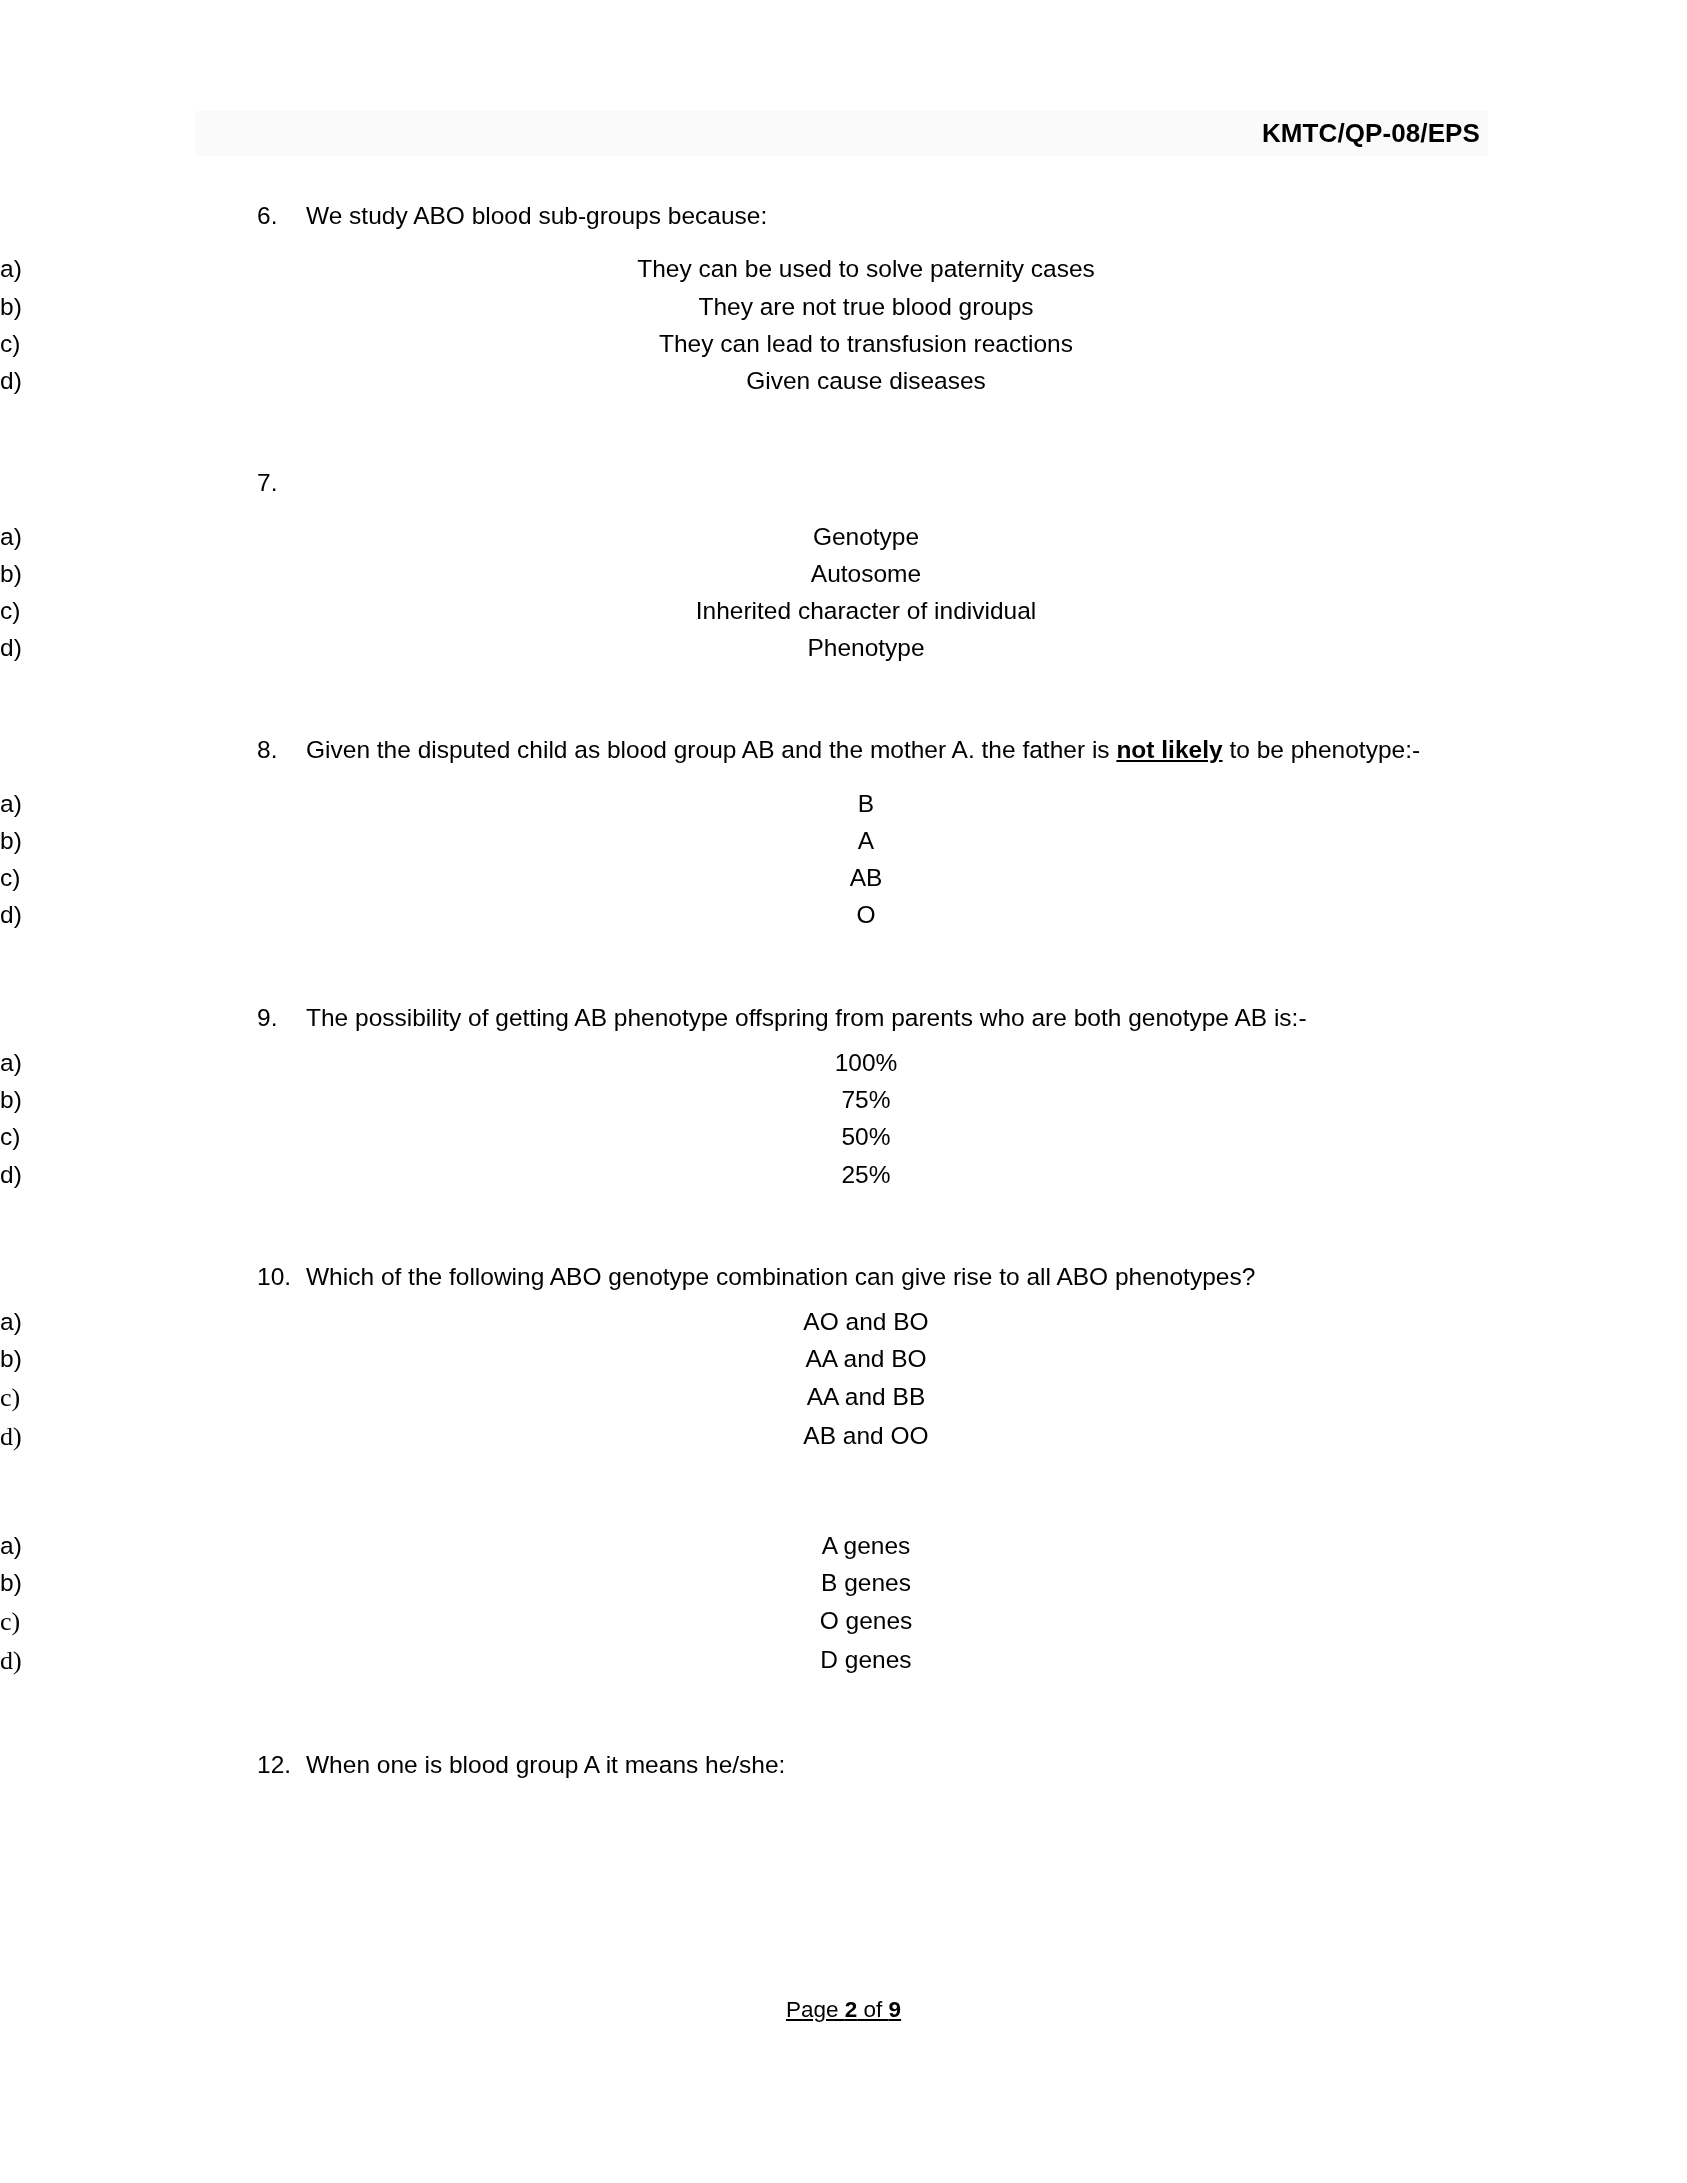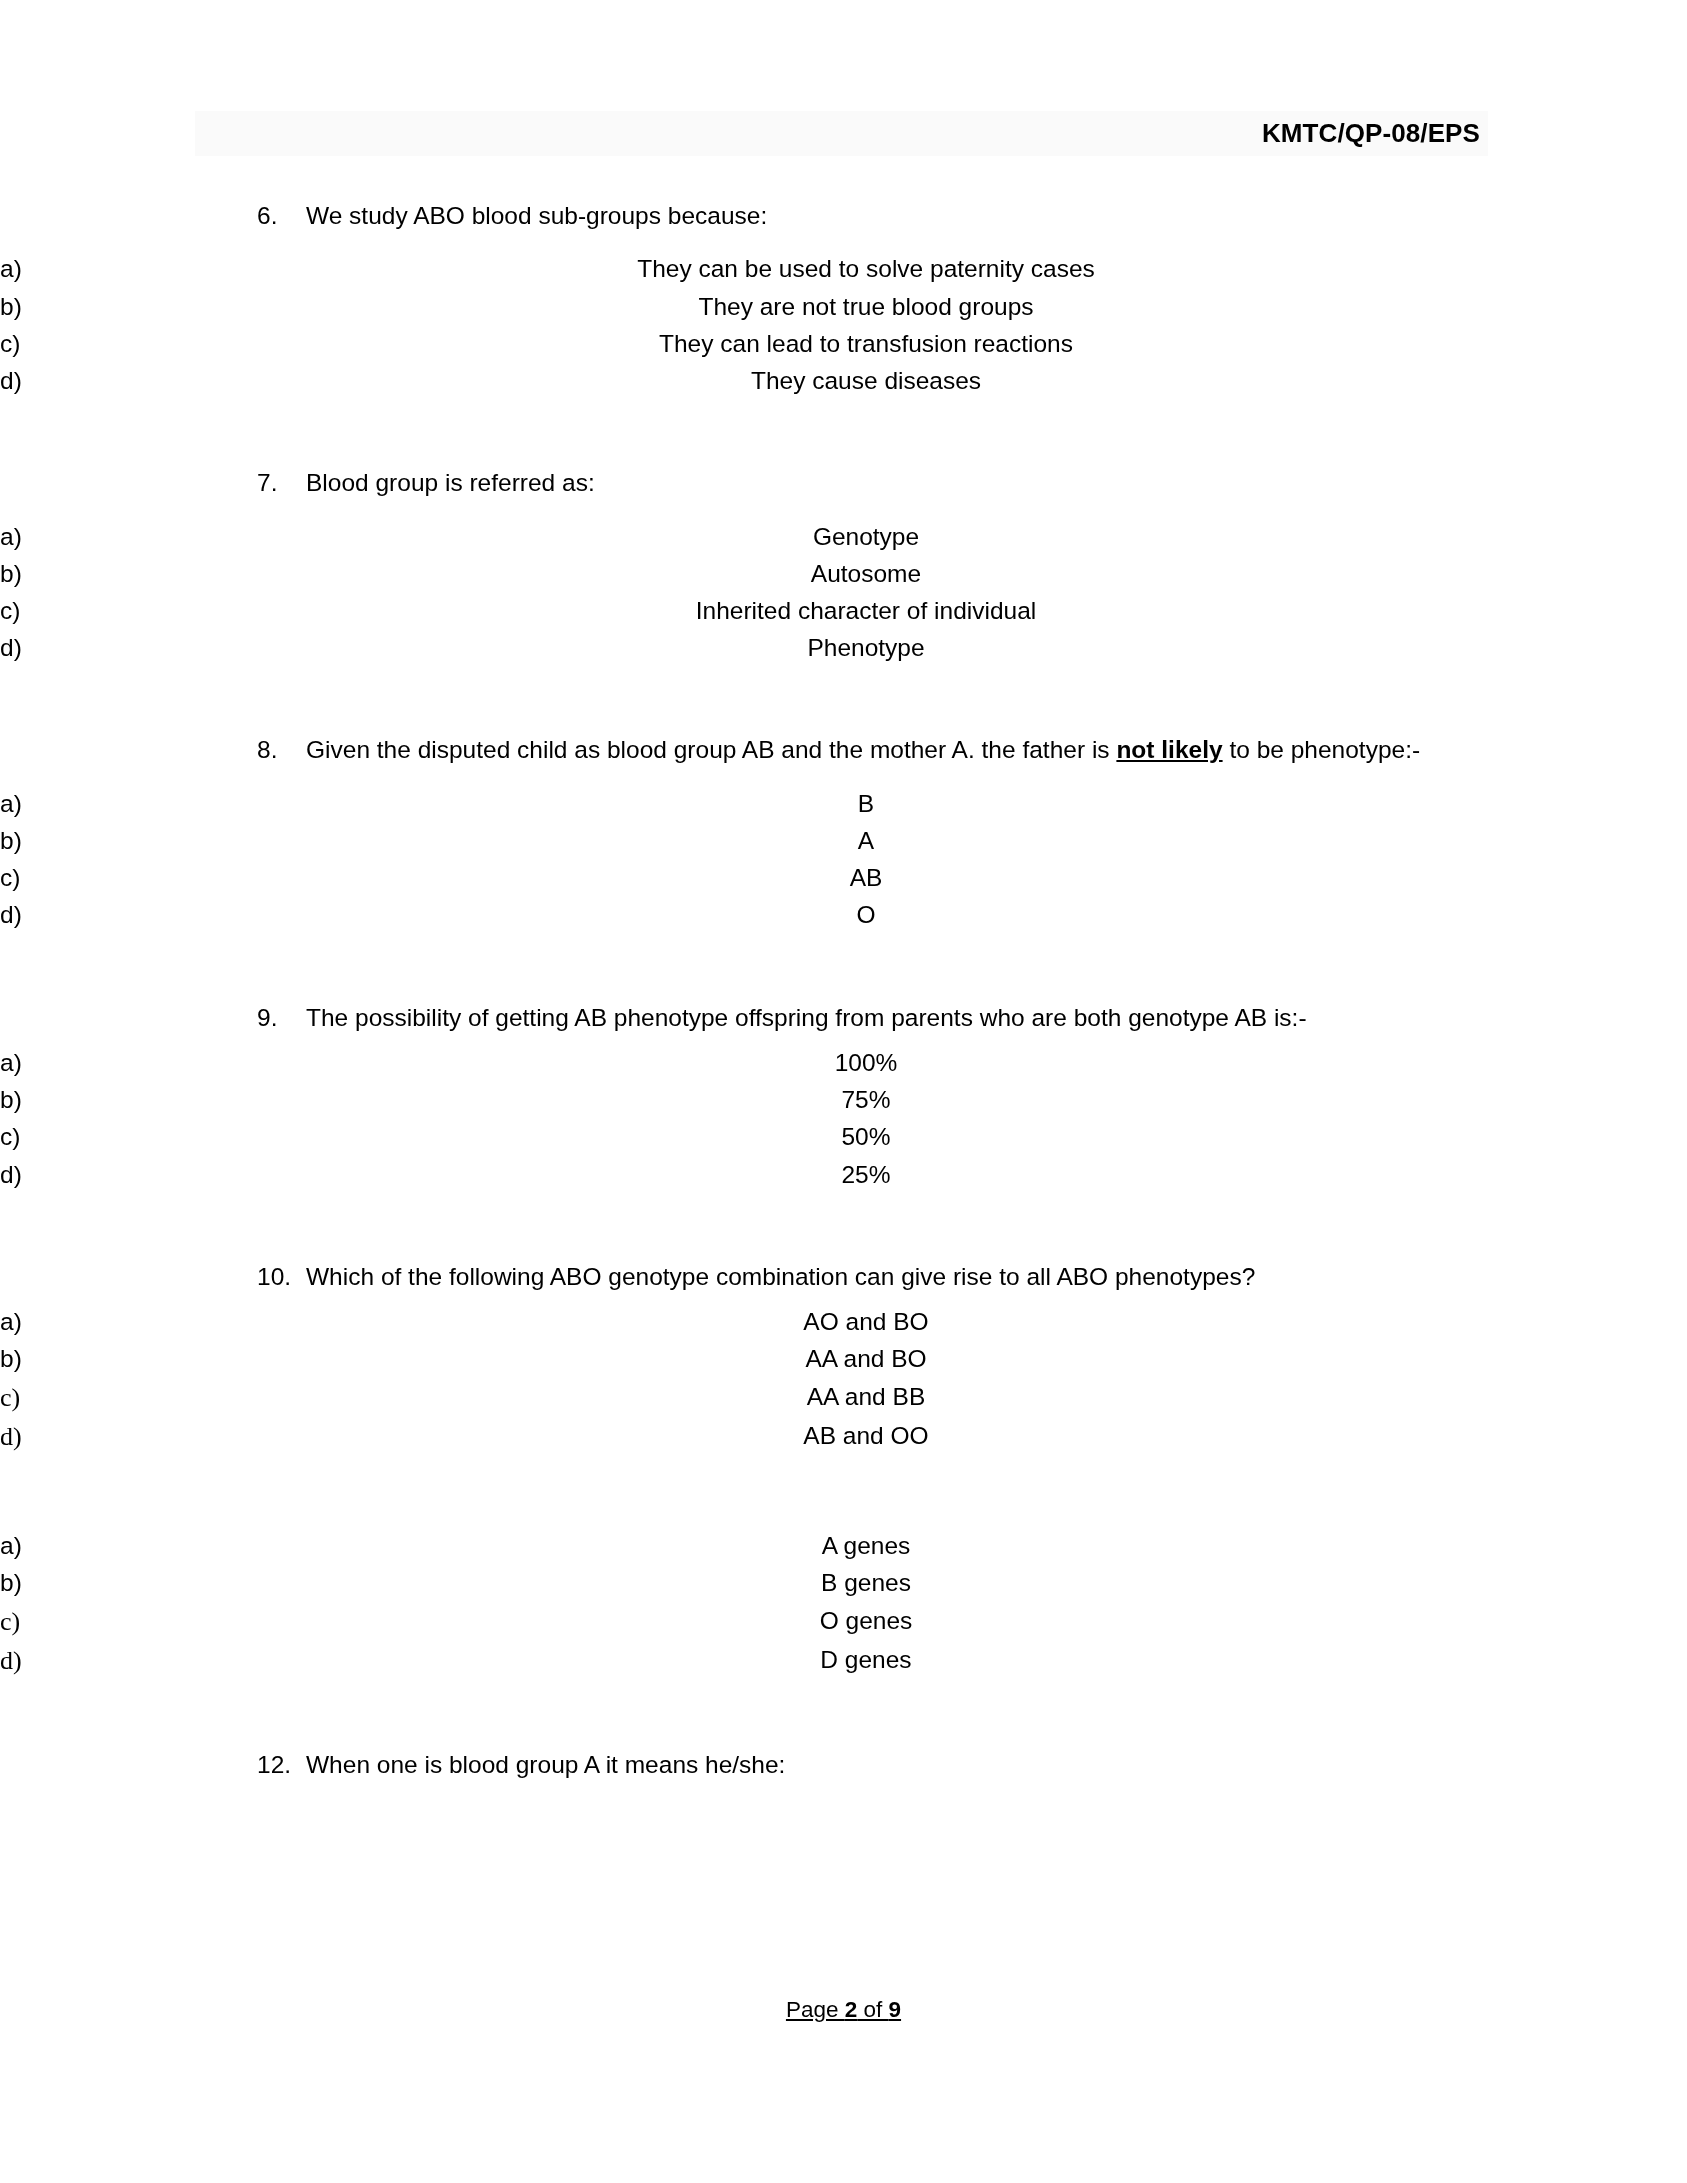--- a/index.html
+++ b/index.html
@@ -148,31 +148,30 @@
         <li>
           <span class="o-mark">b)</span>
           <span class="o-text">They are not true blood groups</span>
         </li>
         <li>
           <span class="o-mark">c)</span>
           <span class="o-text">They can lead to transfusion reactions</span>
         </li>
         <li>
           <span class="o-mark">d)</span>
-          <span class="o-text">They cause diseases</span>
+          <span class="o-text">Given cause diseases</span>
         </li>
       </ol>
     </div>
 
     <div class="gap-block-lg"></div>
 
     <div class="qblock">
       <div class="question indent-q">
         <span class="q-num">7.</span>
-        <span class="q-text">Blood group is referred as:</span>
       </div>
       <div class="gap-q-to-opts"></div>
       <ol class="options opts-mid">
         <li>
           <span class="o-mark">a)</span>
           <span class="o-text">Genotype</span>
         </li>
         <li>
           <span class="o-mark">b)</span>
           <span class="o-text">Autosome</span>

